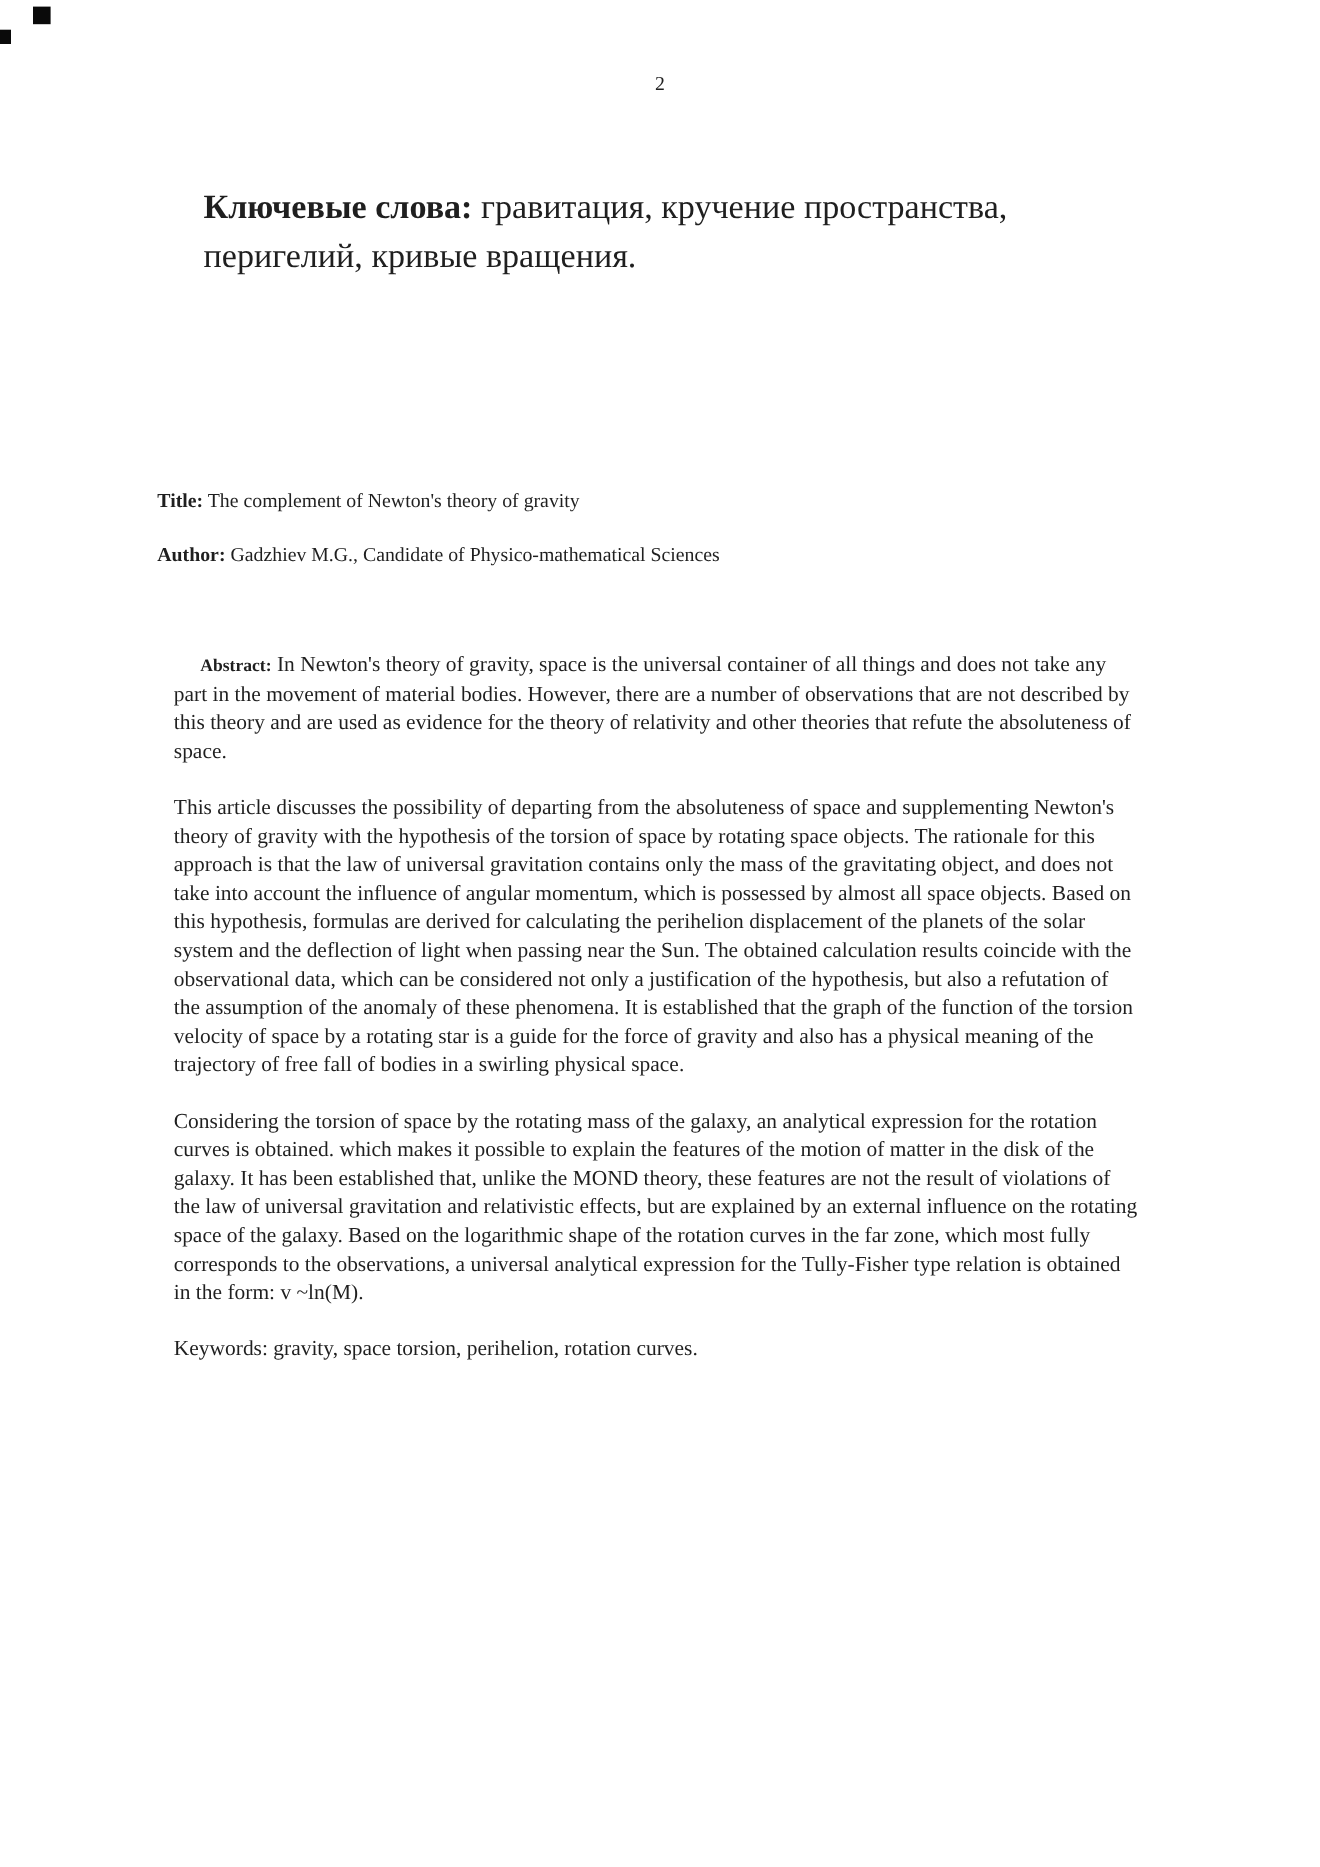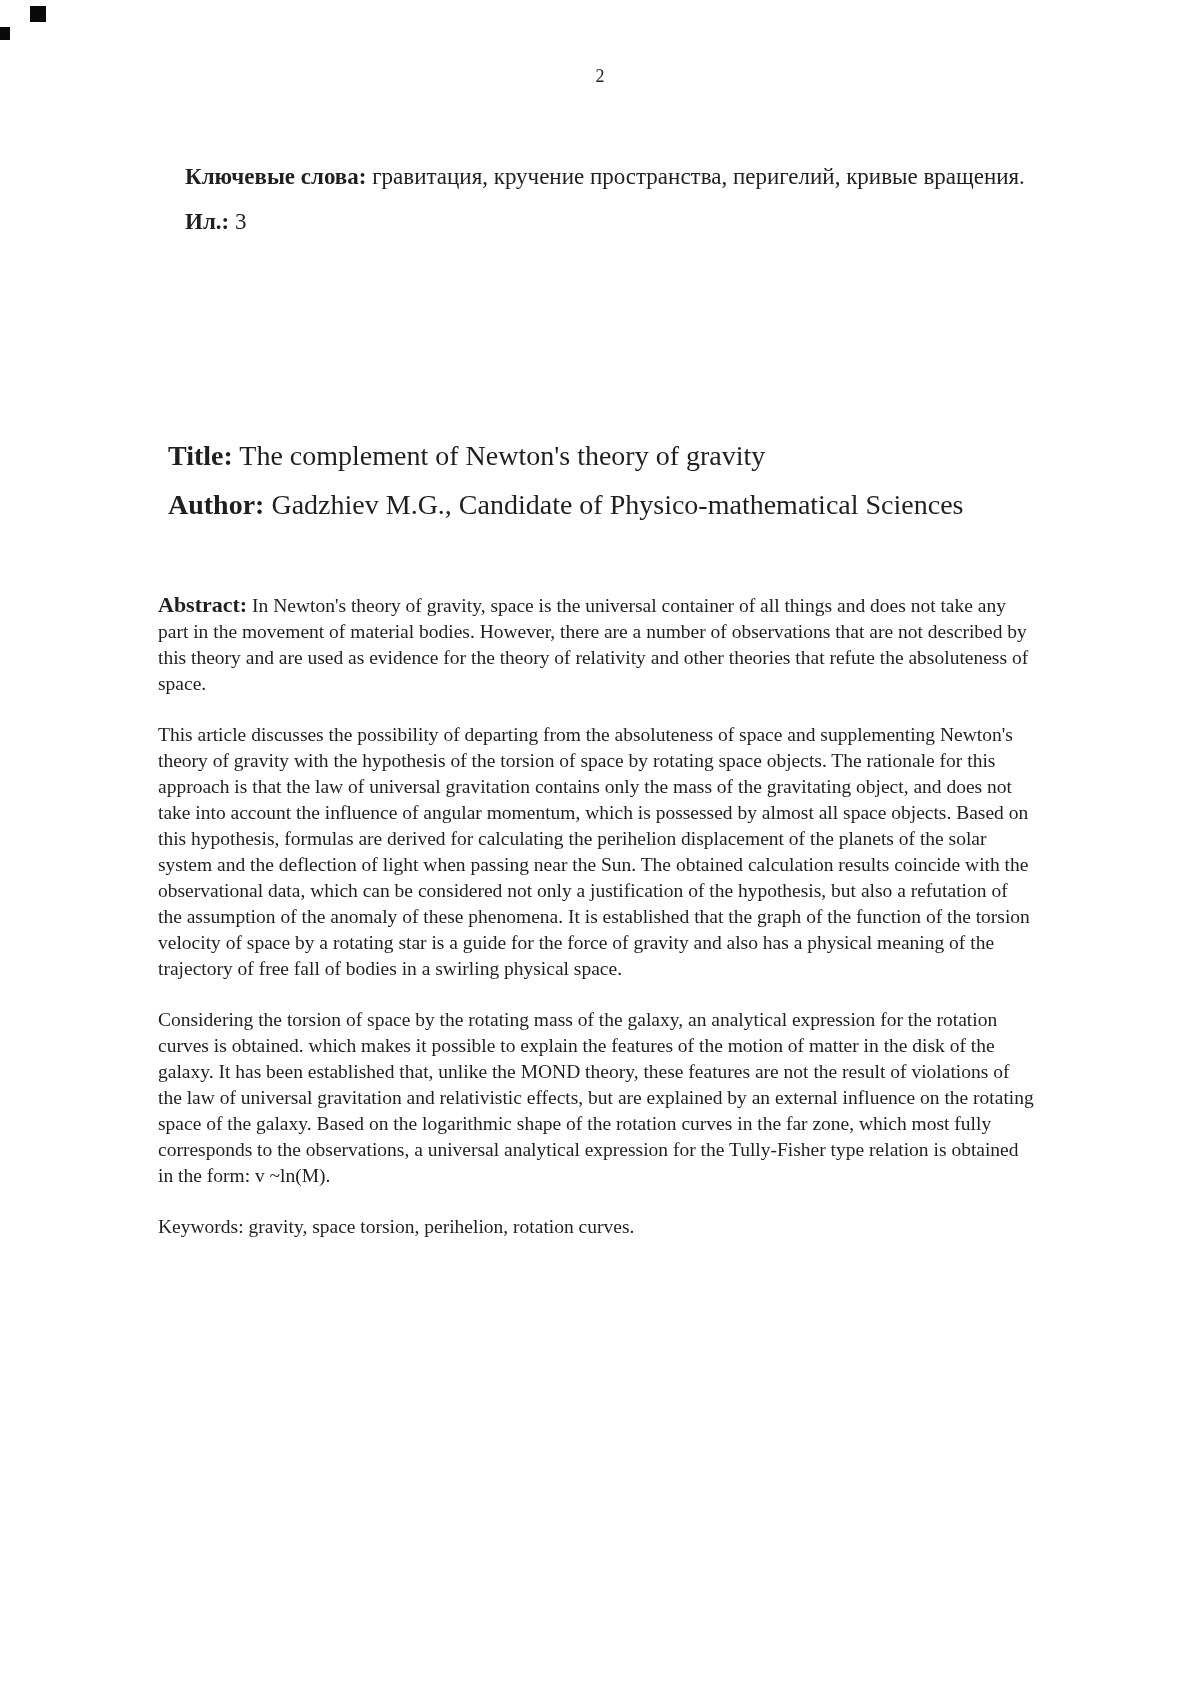--- a/index.html
+++ b/index.html
@@ -25,68 +25,68 @@
     position: absolute;
     top: 66px;
     left: 0;
     right: 0;
     text-align: center;
     font-size: 18px;
   }
 
   .meta-block {
     position: absolute;
-    top: 154px;
+    top: 165px;
     left: 185px;
     width: 852px;
-    font-size: 23px;
+    font-size: 31px;
     line-height: 45px;
   }
   .meta-line { margin: 0; }
   .meta-line b { font-weight: bold; }
 
   .title-block {
     position: absolute;
     top: 431px;
-    left: 168px;
+    left: 143px;
     width: 880px;
-    font-size: 28px;
+    font-size: 18px;
     line-height: 49px;
   }
   .title-block p { margin: 0; }
   .title-block b { font-weight: bold; }
 
   .abstract-block {
     position: absolute;
     top: 592px;
     left: 158px;
     width: 878px;
     font-size: 19.5px;
     line-height: 26px;
   }
   .abstract-p { margin: 0 0 25px 0; }
   .abstract-label {
     font-weight: bold;
-    font-size: 22px;
+    font-size: 16px;
+    margin-left: 24px;
   }
   .keywords-footer { }
 </style>
 </head>
 <body>
 
 <div class="page">
 
   <div class="artifact artifact-1"></div>
   <div class="artifact artifact-2"></div>
 
   <div class="page-number">2</div>
 
   <div class="meta-block">
     <p class="meta-line"><b>Ключевые слова:</b> <span>гравитация, кручение пространства, перигелий, кривые вращения.</span></p>
-    <p class="meta-line"><b>Ил.:</b> <span>3</span></p>
   </div>
 
   <div class="title-block">
     <p><b>Title:</b> <span>The complement of Newton's theory of gravity</span></p>
     <p><b>Author:</b> <span>Gadzhiev M.G., Candidate of Physico-mathematical Sciences</span></p>
   </div>
 
   <div class="abstract-block">
     <p class="abstract-p"><b class="abstract-label">Abstract:</b> <span>In Newton's theory of gravity, space is the universal container of all things and does not take any part in the movement of material bodies. However, there are a number of observations that are not described by this theory and are used as evidence for the theory of relativity and other theories that refute the absoluteness of space.</span></p>
     <p class="abstract-p">This article discusses the possibility of departing from the absoluteness of space and supplementing Newton's theory of gravity with the hypothesis of the torsion of space by rotating space objects. The rationale for this approach is that the law of universal gravitation contains only the mass of the gravitating object, and does not take into account the influence of angular momentum, which is possessed by almost all space objects. Based on this hypothesis, formulas are derived for calculating the perihelion displacement of the planets of the solar system and the deflection of light when passing near the Sun. The obtained calculation results coincide with the observational data, which can be considered not only a justification of the hypothesis, but also a refutation of the assumption of the anomaly of these phenomena. It is established that the graph of the function of the torsion velocity of space by a rotating star is a guide for the force of gravity and also has a physical meaning of the trajectory of free fall of bodies in a swirling physical space.</p>

